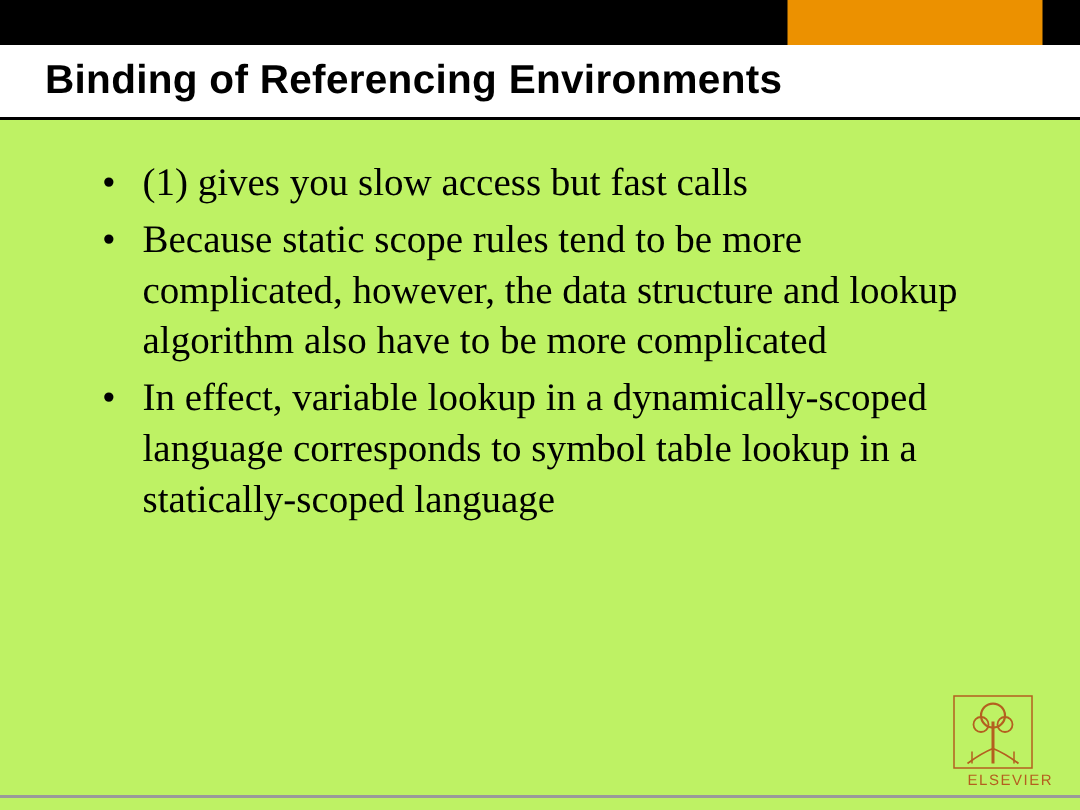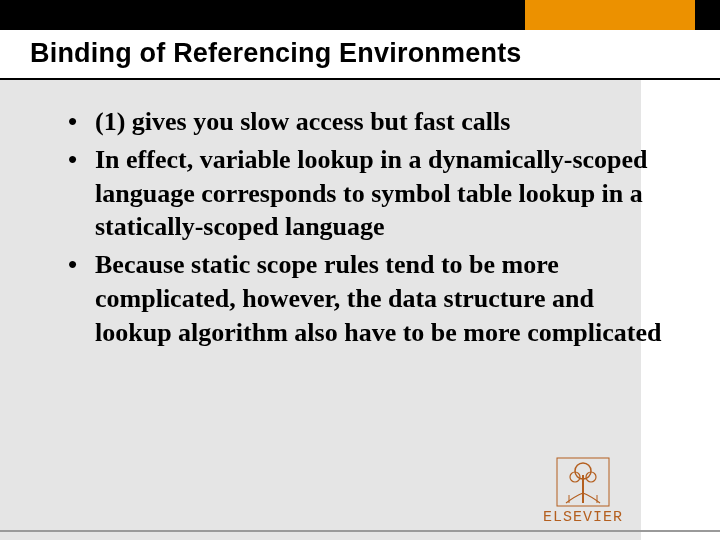--- a/index.html
+++ b/index.html
@@ -6,23 +6,23 @@
     margin: 0;
     padding: 0;
     width: 720px;
     height: 540px;
     background: #ffffff;
     font-family: Georgia, "Times New Roman", Times, serif;
     overflow: hidden;
   }
   .slide {
     position: relative;
-    width: 641px;
+    width: 720px;
     height: 540px;
-    background: #e5e5e5;
+    background: #bef264;
   }
   .top-black {
     position: absolute;
     top: 0;
     left: 0;
     width: 720px;
     height: 30px;
     background: #000000;
   }
   .top-orange {
@@ -50,21 +50,20 @@
     font-weight: 900;
     font-size: 27px;
     color: #000000;
     letter-spacing: 0.2px;
   }
   .content {
     position: absolute;
     top: 105px;
     left: 60px;
     width: 610px;
-    font-weight: bold;
   }
   ul.bullets {
     margin: 0;
     padding: 0;
     list-style: none;
   }
   ul.bullets > li {
     position: relative;
     padding-left: 35px;
     margin: 0 0 4px 0;
@@ -86,25 +85,26 @@
     right: 18px;
     bottom: 14px;
     width: 80px;
     text-align: center;
   }
   .logo svg {
     display: block;
     margin: 0 auto;
   }
   .logo-text {
-    font-family: Liberation Mono, monospace;
-    font-size: 15px;
+    font-family: Liberation Sans, sans-serif;
+    font-size: 10px;
     letter-spacing: 1px;
     color: #b45f1f;
     margin-top: 2px;
+    text-align: right;
   }
   .bottom-rule {
     position: absolute;
     left: 0;
     bottom: 8px;
     width: 720px;
     height: 2px;
     background: #9a9a9a;
   }
 </style>
@@ -115,22 +115,22 @@
 
   <div class="top-black"></div>
   <div class="top-orange"></div>
 
   <div class="title-bar"></div>
   <div class="title-text">Binding of Referencing Environments</div>
 
   <div class="content">
     <ul class="bullets">
       <li><span>(1) gives you slow access but fast calls</span></li>
+      <li><span>Because static scope rules tend to be more complicated, however, the data structure and lookup algorithm also have to be more complicated</span></li>
       <li><span>In effect, variable lookup in a dynamically-scoped language corresponds to symbol table lookup in a statically-scoped language</span></li>
-      <li><span>Because static scope rules tend to be more complicated, however, the data structure and lookup algorithm also have to be more complicated</span></li>
     </ul>
   </div>
 
   <div class="logo">
     <svg width="54" height="50" viewBox="0 0 54 50">
       <rect x="1" y="1" width="52" height="48" fill="none" stroke="#b45f1f" stroke-width="1"></rect>
       <line x1="27" y1="46" x2="27" y2="18" stroke="#b45f1f" stroke-width="2"></line>
       <circle cx="27" cy="14" r="8" fill="none" stroke="#b45f1f" stroke-width="1.5"></circle>
       <circle cx="19" cy="20" r="5" fill="none" stroke="#b45f1f" stroke-width="1.2"></circle>
       <circle cx="35" cy="20" r="5" fill="none" stroke="#b45f1f" stroke-width="1.2"></circle>

